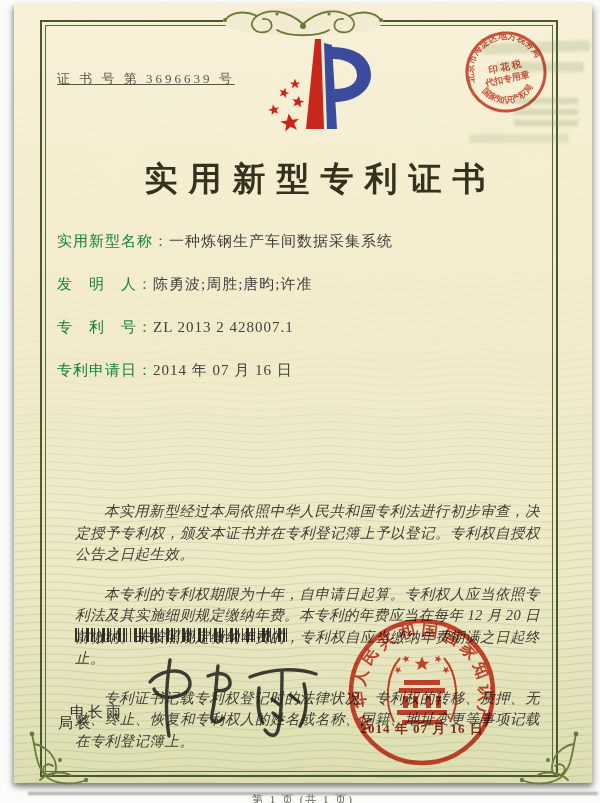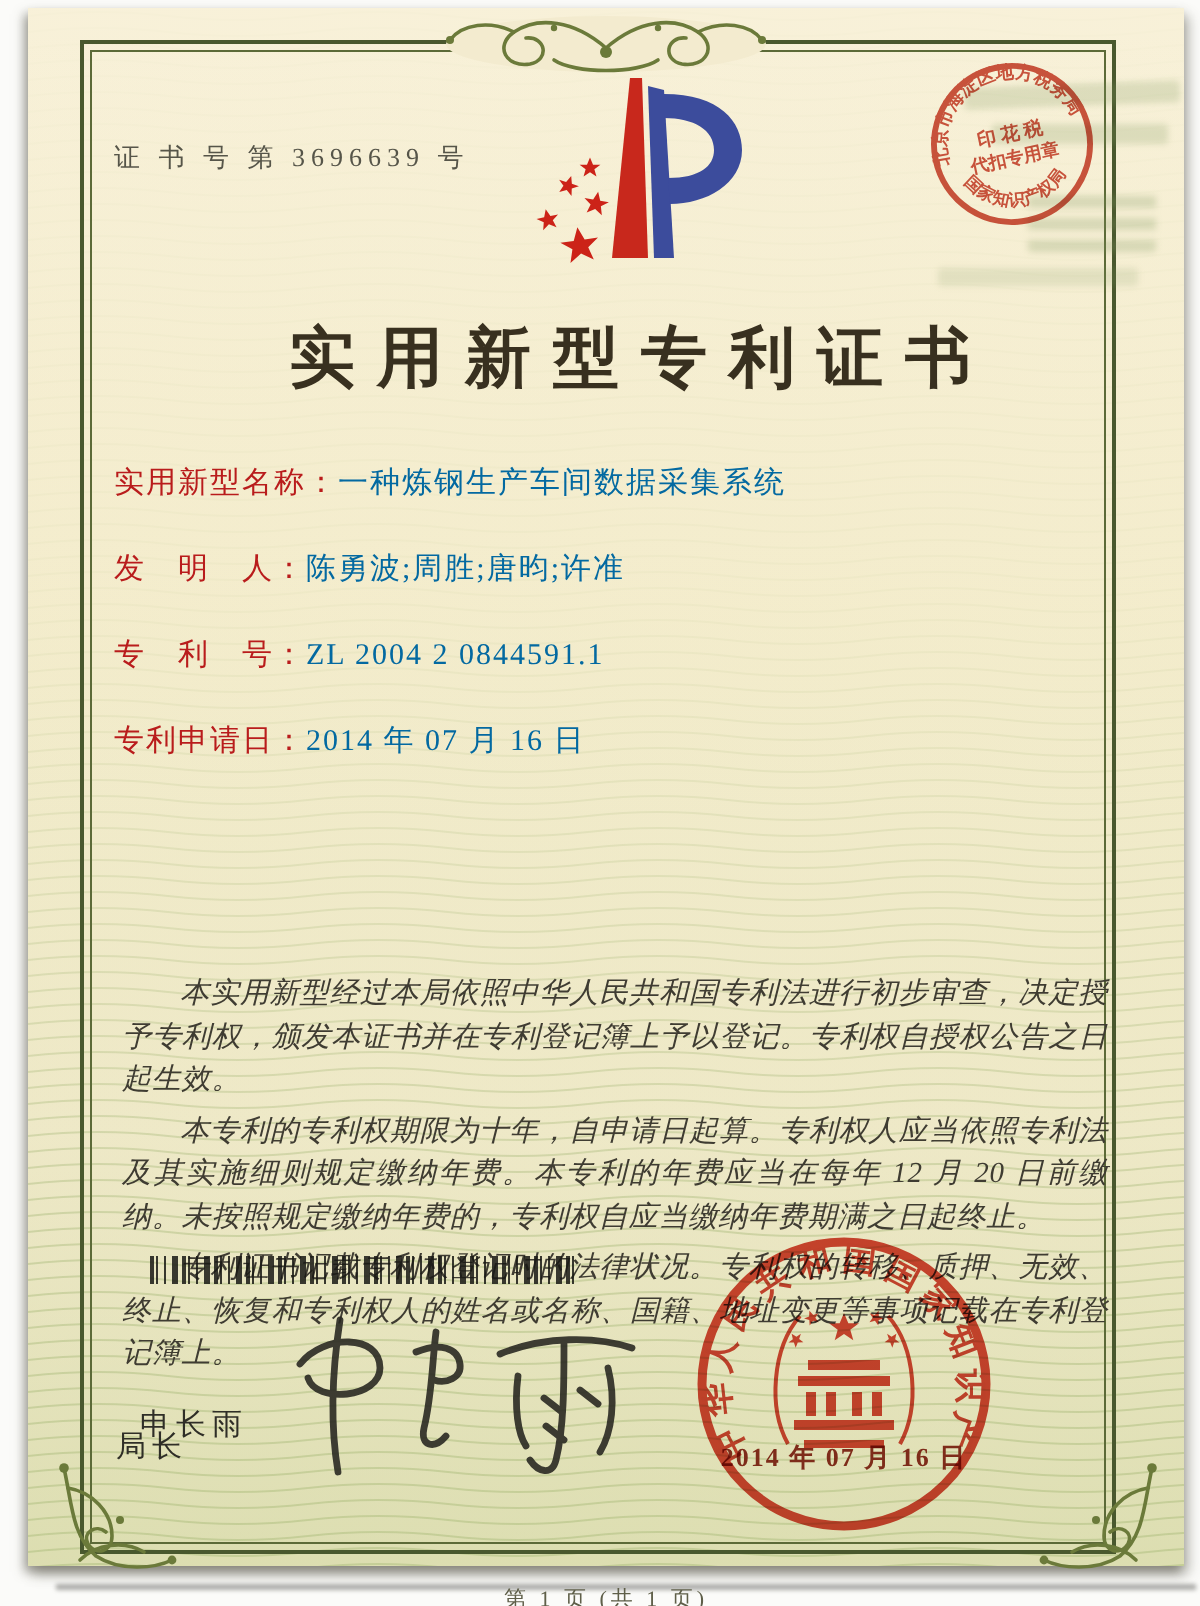--- a/index.html
+++ b/index.html
@@ -10,30 +10,30 @@
     box-shadow:-2px 3px 5px rgba(90,88,75,.5), 2px 4px 6px rgba(90,88,75,.45);}
   .bg-svg{position:absolute;left:0;top:0;z-index:0;}
   .frame-outer{position:absolute;left:26px;top:16px;width:514px;height:753px;
     border:2px solid #49582e;z-index:1;}
   .frame-inner{position:absolute;left:3px;top:3px;right:3px;bottom:3px;border:1px solid #5c6a38;}
   .ornament-top{position:absolute;left:203px;top:0px;z-index:2;}
   .corner-flourish{position:absolute;z-index:2;}
   .corner-left{left:12px;top:726px;}
   .corner-right{left:504px;top:726px;transform:scaleX(-1);}
   .cert-no{position:absolute;left:43px;top:66px;z-index:3;font-size:13px;letter-spacing:3px;
-    color:#565549;}
+    color:#565549;text-decoration:underline;}
   .logo{position:absolute;left:236px;top:26px;z-index:3;}
   .title{position:absolute;left:0;top:141px;width:100%;margin:12px;text-align:center;z-index:3;
     font-size:33px;font-weight:bold;letter-spacing:11px;color:#38301f;text-indent:11px;}
   .fields{position:absolute;left:43px;top:228px;width:504px;z-index:3;}
   .field-row{height:43px;font-size:15px;color:#403e34;letter-spacing:1px;white-space:nowrap;}
-  .field-label{color:#b91c1c;text-align:center;}
-  .field-value{color:#0369a1;}
+  .field-label{color:#15803d;text-align:center;}
+  .field-value{color:#404040;}
   .paragraphs{position:absolute;left:43px;top:479px;width:501px;z-index:3;}
-  .paragraphs p{margin:4px;text-indent:2em;text-align:justify;font-size:14.5px;line-height:21.5px;
+  .paragraphs p{margin:18px;text-indent:2em;text-align:justify;font-size:14.5px;line-height:21.5px;
     letter-spacing:.4px;color:#3f3c32;font-style:italic;}
   .barcode{position:absolute;left:61px;top:624px;width:212px;height:14px;z-index:3;opacity:.85;
     background:repeating-linear-gradient(90deg,#181814 0 2px,transparent 2px 3px,#181814 3px 4px,
       transparent 4px 7px,#181814 7px 8px,transparent 8px 11px,#181814 11px 14px,transparent 14px 16px);}
   .signer-title{position:absolute;left:44px;top:671px;z-index:3;font-size:15px;letter-spacing:3px;color:#2f2e27;margin-top:39px;}
   .signer-name{position:absolute;left:44px;top:699px;z-index:3;font-size:15px;letter-spacing:3px;color:#2f2e27;margin-left:12px;}
   .signature{position:absolute;left:118px;top:638px;z-index:3;}
   .seal{position:absolute;left:332px;top:612px;z-index:5;mix-blend-mode:multiply;opacity:.93;}
   .seal-date{position:absolute;left:332px;top:716px;width:152px;text-align:center;z-index:4;
     font-size:13px;font-weight:bold;letter-spacing:1px;color:#7e2c1a;}
@@ -148,21 +148,21 @@
   <h1 class="title">实用新型专利证书</h1>
 
   <div class="fields">
     <div class="field-row">
       <span class="field-label">实用新型名称：</span><span class="field-value">一种炼钢生产车间数据采集系统</span>
     </div>
     <div class="field-row">
       <span class="field-label">发　明　人：</span><span class="field-value">陈勇波;周胜;唐昀;许准</span>
     </div>
     <div class="field-row">
-      <span class="field-label">专　利　号：</span><span class="field-value">ZL 2004 2 0844591.1</span>
+      <span class="field-label">专　利　号：</span><span class="field-value">ZL 2013 2 428007.1</span>
     </div>
     <div class="field-row">
       <span class="field-label">专利申请日：</span><span class="field-value">2014 年 07 月 16 日</span>
     </div>
   </div>
 
   <div class="paragraphs">
     <p>本实用新型经过本局依照中华人民共和国专利法进行初步审查，决定授予专利权，颁发本证书并在专利登记簿上予以登记。专利权自授权公告之日起生效。</p>
     <p>本专利的专利权期限为十年，自申请日起算。专利权人应当依照专利法及其实施细则规定缴纳年费。本专利的年费应当在每年 12 月 20 日前缴纳。未按照规定缴纳年费的，专利权自应当缴纳年费期满之日起终止。</p>
     <p>专利证书记载专利权登记时的法律状况。专利权的转移、质押、无效、终止、恢复和专利权人的姓名或名称、国籍、地址变更等事项记载在专利登记簿上。</p>

